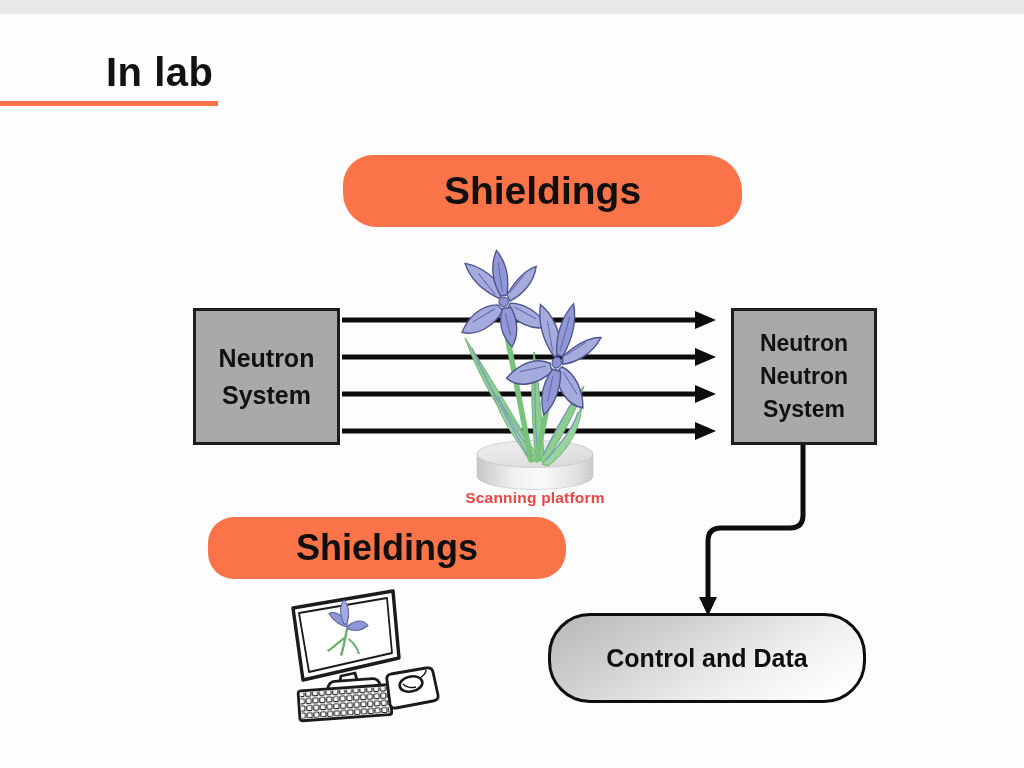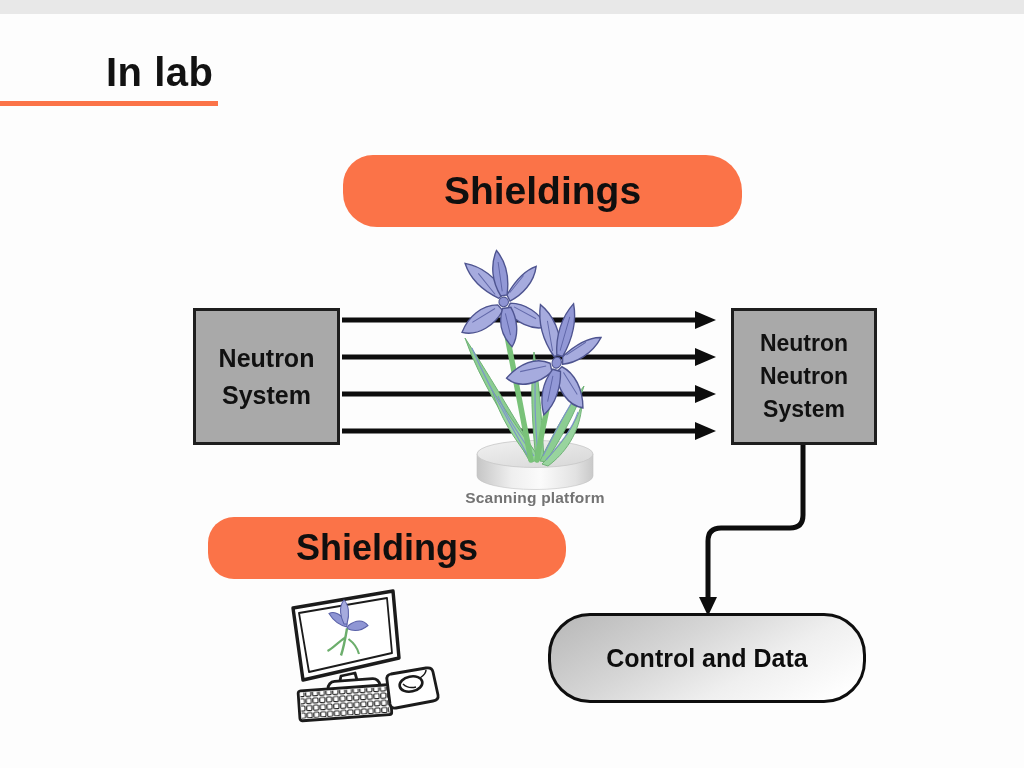--- a/index.html
+++ b/index.html
@@ -30,21 +30,21 @@
   .pill-bottom{left:208px;top:503px;width:358px;height:62px;border-radius:26px 30px 28px 26px;font-size:36px}
   .graybox{
     background:var(--box-gray);border:3px solid #1e1e1e;
     display:flex;flex-direction:column;align-items:center;justify-content:center;
     text-align:center;font-weight:700;color:#111;
   }
   .box-source{left:193px;top:294px;width:147px;height:137px;font-size:25px;line-height:37px}
   .box-imaging{left:731px;top:294px;width:146px;height:137px;font-size:23px;line-height:33px}
   .platform-label{
     left:435px;top:475px;width:200px;text-align:center;
-    font-size:15.5px;font-weight:700;color:#737373;letter-spacing:.2px;
+    font-size:15.5px;font-weight:700;color:#ef4444;letter-spacing:.2px;
   }
   .control-box{
     left:548px;top:599px;width:318px;height:90px;
     border:3px solid #0e0e0e;border-radius:42px;
     background:linear-gradient(150deg,#b7b7b7 0%,#d6d6d6 38%,#efefef 65%,#fefefe 92%);
     display:flex;flex-direction:row;align-items:center;justify-content:center;
     font-weight:700;font-size:25px;line-height:38px;color:#0d0d0d;text-align:center;
   }
   svg{display:block}
 </style>

